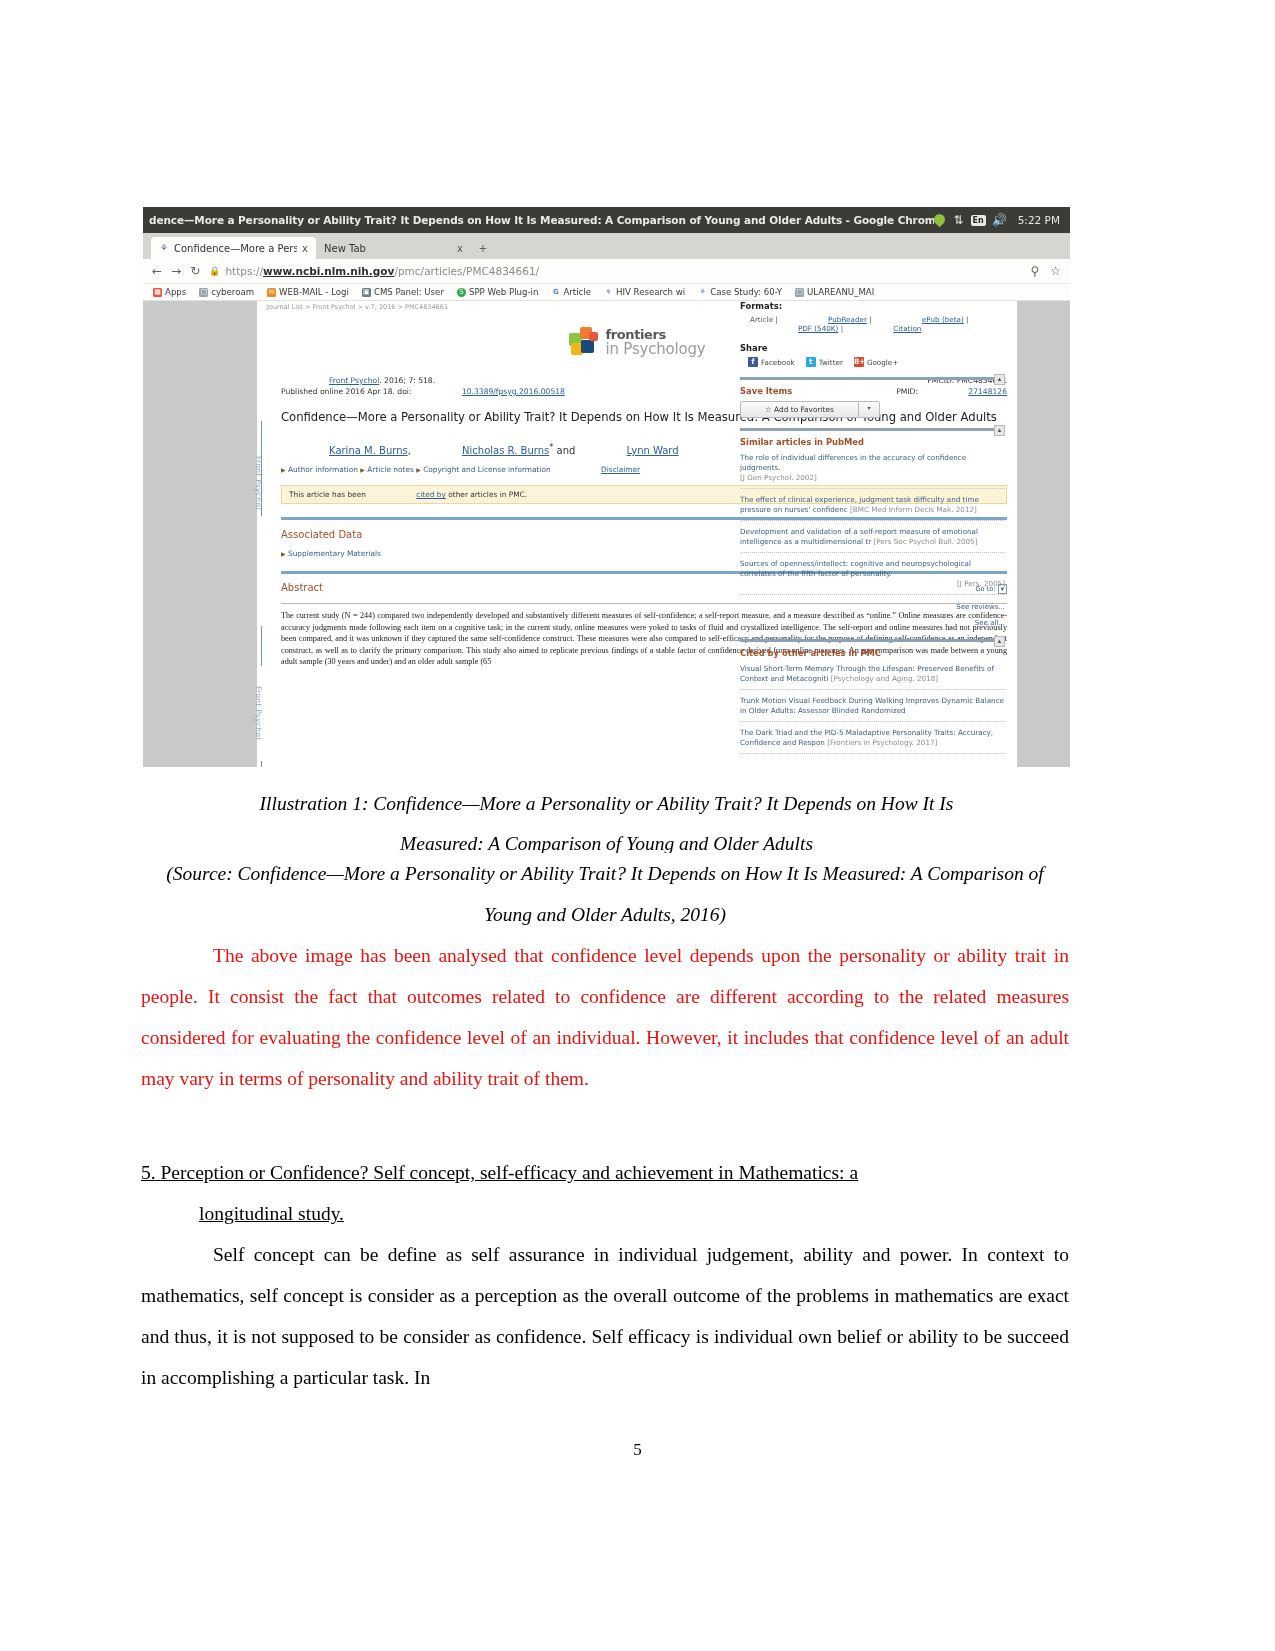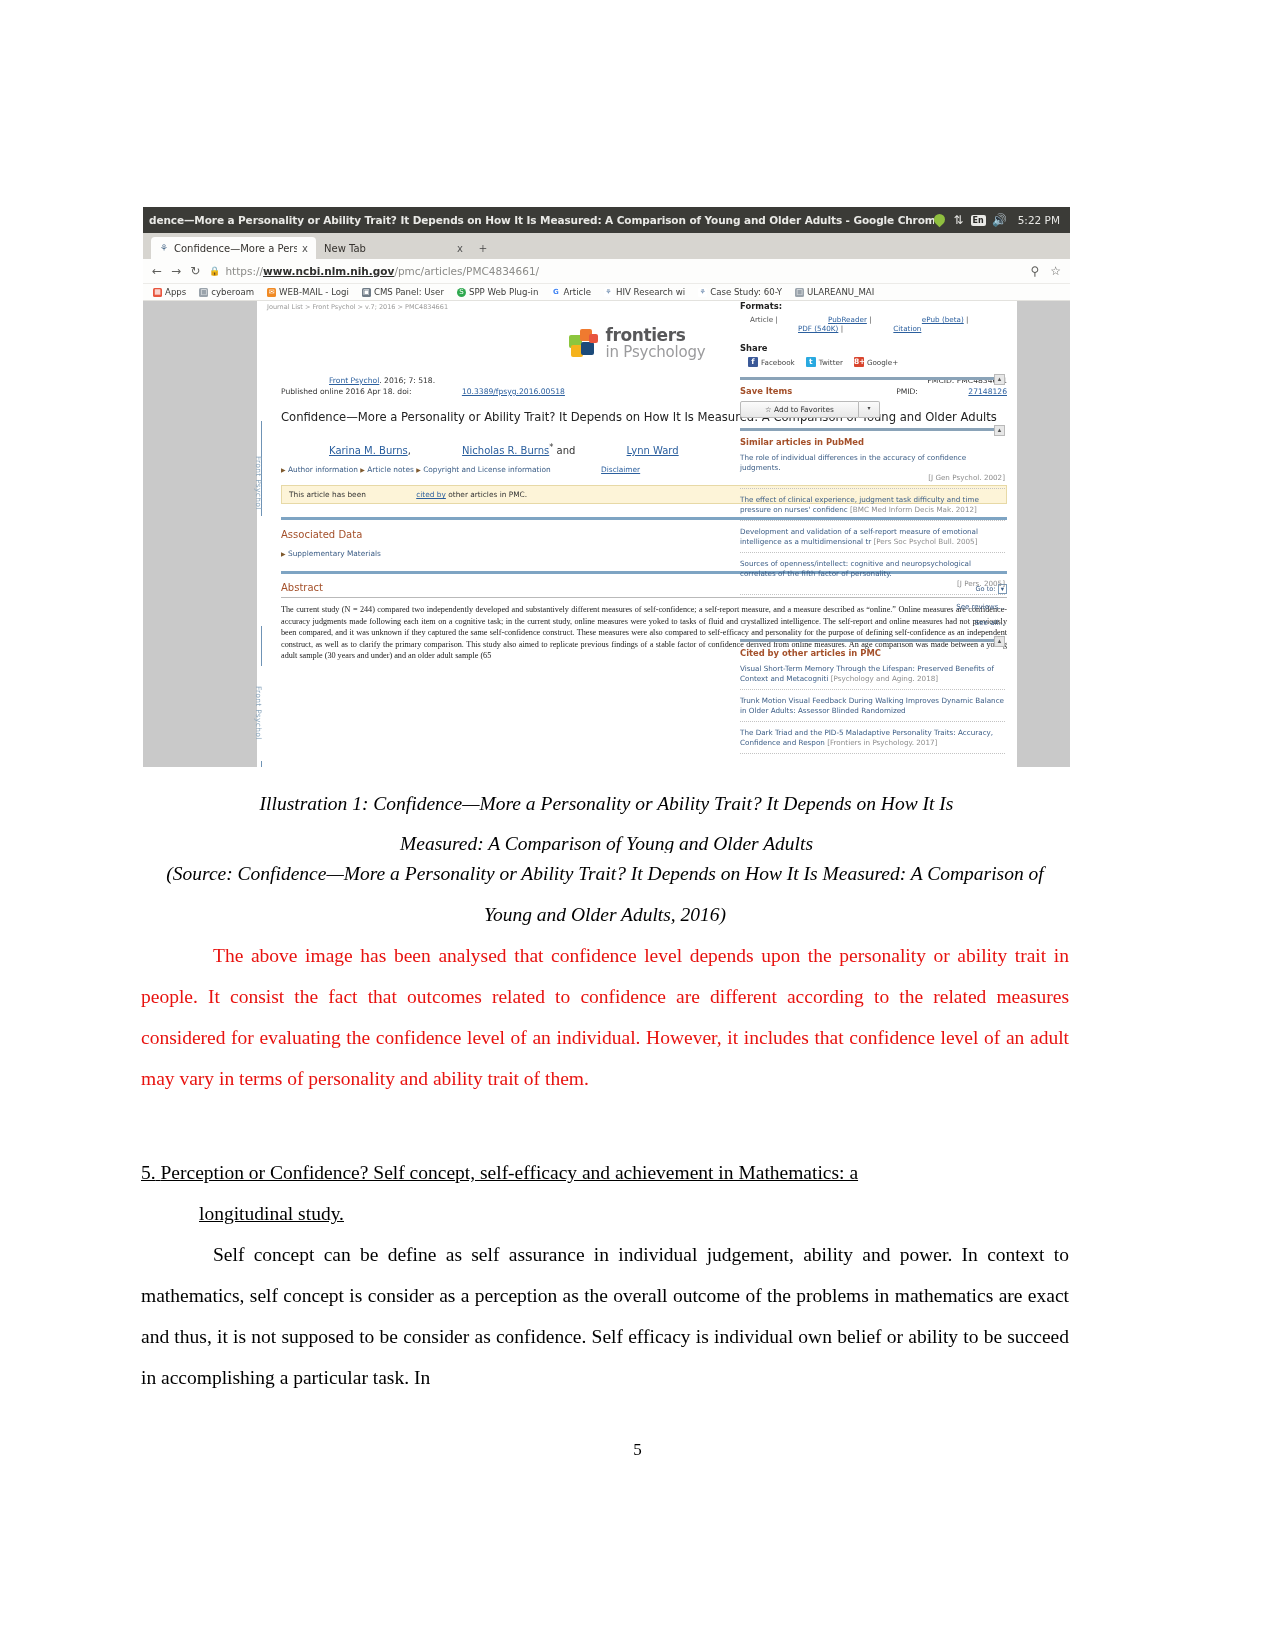--- a/index.html
+++ b/index.html
@@ -64,39 +64,39 @@
 
   .logo-wrap{position:absolute;left:0;right:0;top:26px;display:flex;justify-content:center;align-items:center;gap:7px;}
   .logo-mark{width:30px;height:30px;position:relative;}
   .lm{position:absolute;border-radius:2px;}
   .lm1{left:0;top:6px;width:13px;height:13px;background:#8cc63e;}
   .lm2{left:11px;top:0px;width:12px;height:12px;background:#f07a2f;}
   .lm3{left:2px;top:16px;width:12px;height:12px;background:#f5b31c;}
   .lm4{left:12px;top:13px;width:13px;height:13px;background:#1b4a7a;}
   .lm5{left:20px;top:5px;width:9px;height:9px;background:#e8553e;}
   .logo-txt{line-height:1;}
-  .logo-t1{font-family:"DejaVu Sans",sans-serif;font-size:17px;font-weight:700;color:#58585a;letter-spacing:-.4px;}
+  .logo-t1{font-family:"DejaVu Sans",sans-serif;font-size:13px;font-weight:700;color:#58585a;letter-spacing:-.4px;}
   .logo-t2{font-family:"DejaVu Sans",sans-serif;font-size:15px;color:#9b9b9d;letter-spacing:-.2px;margin-top:1px;}
 
   .art{position:absolute;left:24px;right:10px;top:74px;}
   .art-cite{display:flex;justify-content:space-between;font-family:"DejaVu Sans",sans-serif;font-size:7.6px;color:#333;}
   .art-cite .l{line-height:11px;}
   .art-cite .r{line-height:11px;text-align:right;}
   a.lnk{color:#2b5f9e;text-decoration:underline;padding-left:48px;}
   .art-title{font-family:"DejaVu Sans",sans-serif;font-size:11.6px;color:#222;font-weight:400;line-height:15px;margin-top:13px;}
   .art-auth{font-family:"DejaVu Sans",sans-serif;font-size:10px;margin-top:17px;color:#333;}
   .art-meta{font-family:"DejaVu Sans",sans-serif;font-size:7.4px;margin-top:9px;color:#3a5c85;}
   .tri{color:#7f5a2e;font-size:6px;}
   .citedbox{margin-top:11px;background:#fdf4d8;border:1px solid #e7d9a6;padding:4px 7px;
       font-family:"DejaVu Sans",sans-serif;font-size:7.4px;color:#333;}
   .hr-blue{height:3px;background:#7ea4c3;margin-top:13px;}
   .sec-h{font-family:"DejaVu Sans",sans-serif;font-size:10px;color:#a4502a;margin-top:9px;}
   .sec-li{font-family:"DejaVu Sans",sans-serif;font-size:7.4px;color:#3a5c85;margin-top:9px;}
   .abs-row{display:flex;justify-content:space-between;align-items:flex-end;margin-top:8px;
-      border-bottom:1px solid #b9b9b9;padding-bottom:4px;}
+      border-bottom:1px solid #b9b9b9;padding-bottom:10px;}
   .abs-h{font-family:"DejaVu Sans",sans-serif;font-size:10px;color:#a4502a;}
   .goto{font-family:"DejaVu Sans",sans-serif;font-size:6.6px;color:#3a5c85;}
   .goto span.bx{border:1px solid #7a98b5;padding:0 2px;color:#3a5c85;}
   .abs-p{font-family:"Liberation Serif",serif;font-size:8.2px;line-height:11.4px;color:#1a1a1a;margin-top:6px;text-align:justify;}
 
   
   .rail{position:absolute;right:12px;top:0px;width:265px;}
   .rail-h{font-family:"DejaVu Sans",sans-serif;font-size:8.4px;font-weight:700;color:#222;}
   .rail-h.org{color:#a4502a;font-weight:700;}
   .fmt{font-family:"DejaVu Sans",sans-serif;font-size:7.2px;color:#555;margin-top:4px;padding-left:10px;}
@@ -333,21 +333,21 @@
 
           <div class="rail-sep">
               <span class="caret">▲</span>
             </div>
           <div class="rail-h org">Similar articles in PubMed</div>
 
           <div class="sim-item">
             <div class="row2">
                 <span>The role of individual differences in the accuracy of confidence judgments.</span>
               </div>
-            <div style="text-align:right" class="jr">[J Gen Psychol. 2002]</div>
+            <div style="text-align:left" class="jr">[J Gen Psychol. 2002]</div>
           </div>
           <div class="sim-item">
             <span>The effect of clinical experience, judgment task difficulty and time pressure on nurses' confidenc</span>
             <span class="jr">[BMC Med Inform Decis Mak. 2012]</span>
           </div>
           <div class="sim-item">
             <span>Development and validation of a self-report measure of emotional intelligence as a multidimensional tr</span>
             <span class="jr">[Pers Soc Psychol Bull. 2005]</span>
           </div>
           <div class="sim-item">

